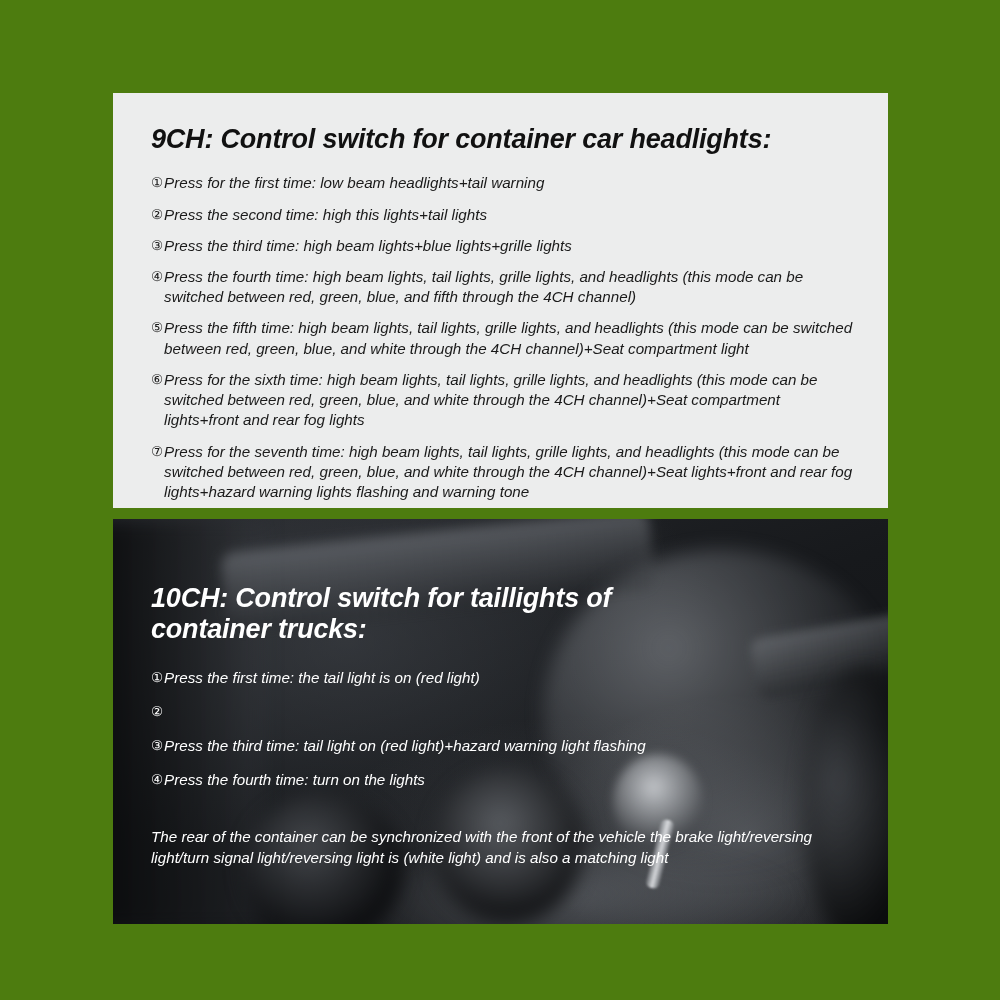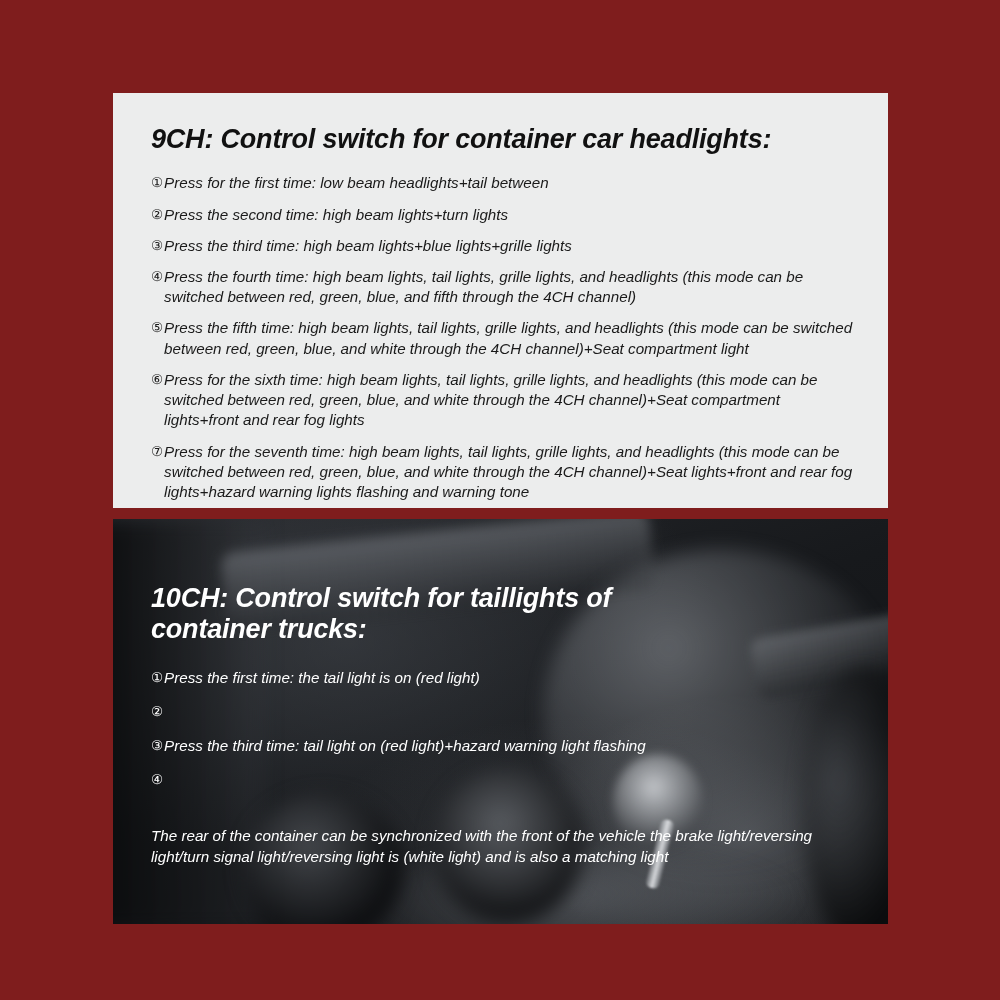--- a/index.html
+++ b/index.html
@@ -11,21 +11,21 @@
     width: 1000px;
     height: 1000px;
     font-family: "Liberation Sans", sans-serif;
     overflow: hidden;
   }
 
   .page {
     position: relative;
     width: 1000px;
     height: 1000px;
-    background: #7f1d1d;
+    background: #4d7c0f;
   }
 
   
   .panel-top {
     position: absolute;
     left: 113px;
     top: 93px;
     width: 775px;
     height: 415px;
     background: #eceded;
@@ -191,25 +191,25 @@
 <body>
 
 <div class="page">
 
   <section class="panel-top">
     <div class="inner">
       <h1 class="heading">9CH: Control switch for container car headlights:</h1>
 
       <div class="item">
         <span class="num">①</span>
-        <span class="txt">Press for the first time: low beam headlights+tail between</span>
+        <span class="txt">Press for the first time: low beam headlights+tail warning</span>
       </div>
       <div class="item">
         <span class="num">②</span>
-        <span class="txt">Press the second time: high beam lights+turn lights</span>
+        <span class="txt">Press the second time: high this lights+tail lights</span>
       </div>
       <div class="item">
         <span class="num">③</span>
         <span class="txt">Press the third time: high beam lights+blue lights+grille lights</span>
       </div>
       <div class="item">
         <span class="num">④</span>
         <span class="txt">Press the fourth time: high beam lights, tail lights, grille lights, and headlights (this mode can be switched between red, green, blue, and fifth through the 4CH channel)</span>
       </div>
       <div class="item">
@@ -251,19 +251,20 @@
       </div>
       <div class="item-light">
         <span class="num">②</span>
       </div>
       <div class="item-light">
         <span class="num">③</span>
         <span class="txt">Press the third time: tail light on (red light)+hazard warning light flashing</span>
       </div>
       <div class="item-light">
         <span class="num">④</span>
+        <span class="txt">Press the fourth time: turn on the lights</span>
       </div>
 
       <div class="note-light">The rear of the container can be synchronized with the front of the vehicle the brake light/reversing light/turn signal light/reversing light is (white light) and is also a matching light</div>
     </div>
   </section>
 
 </div>
 
 </body></html>

